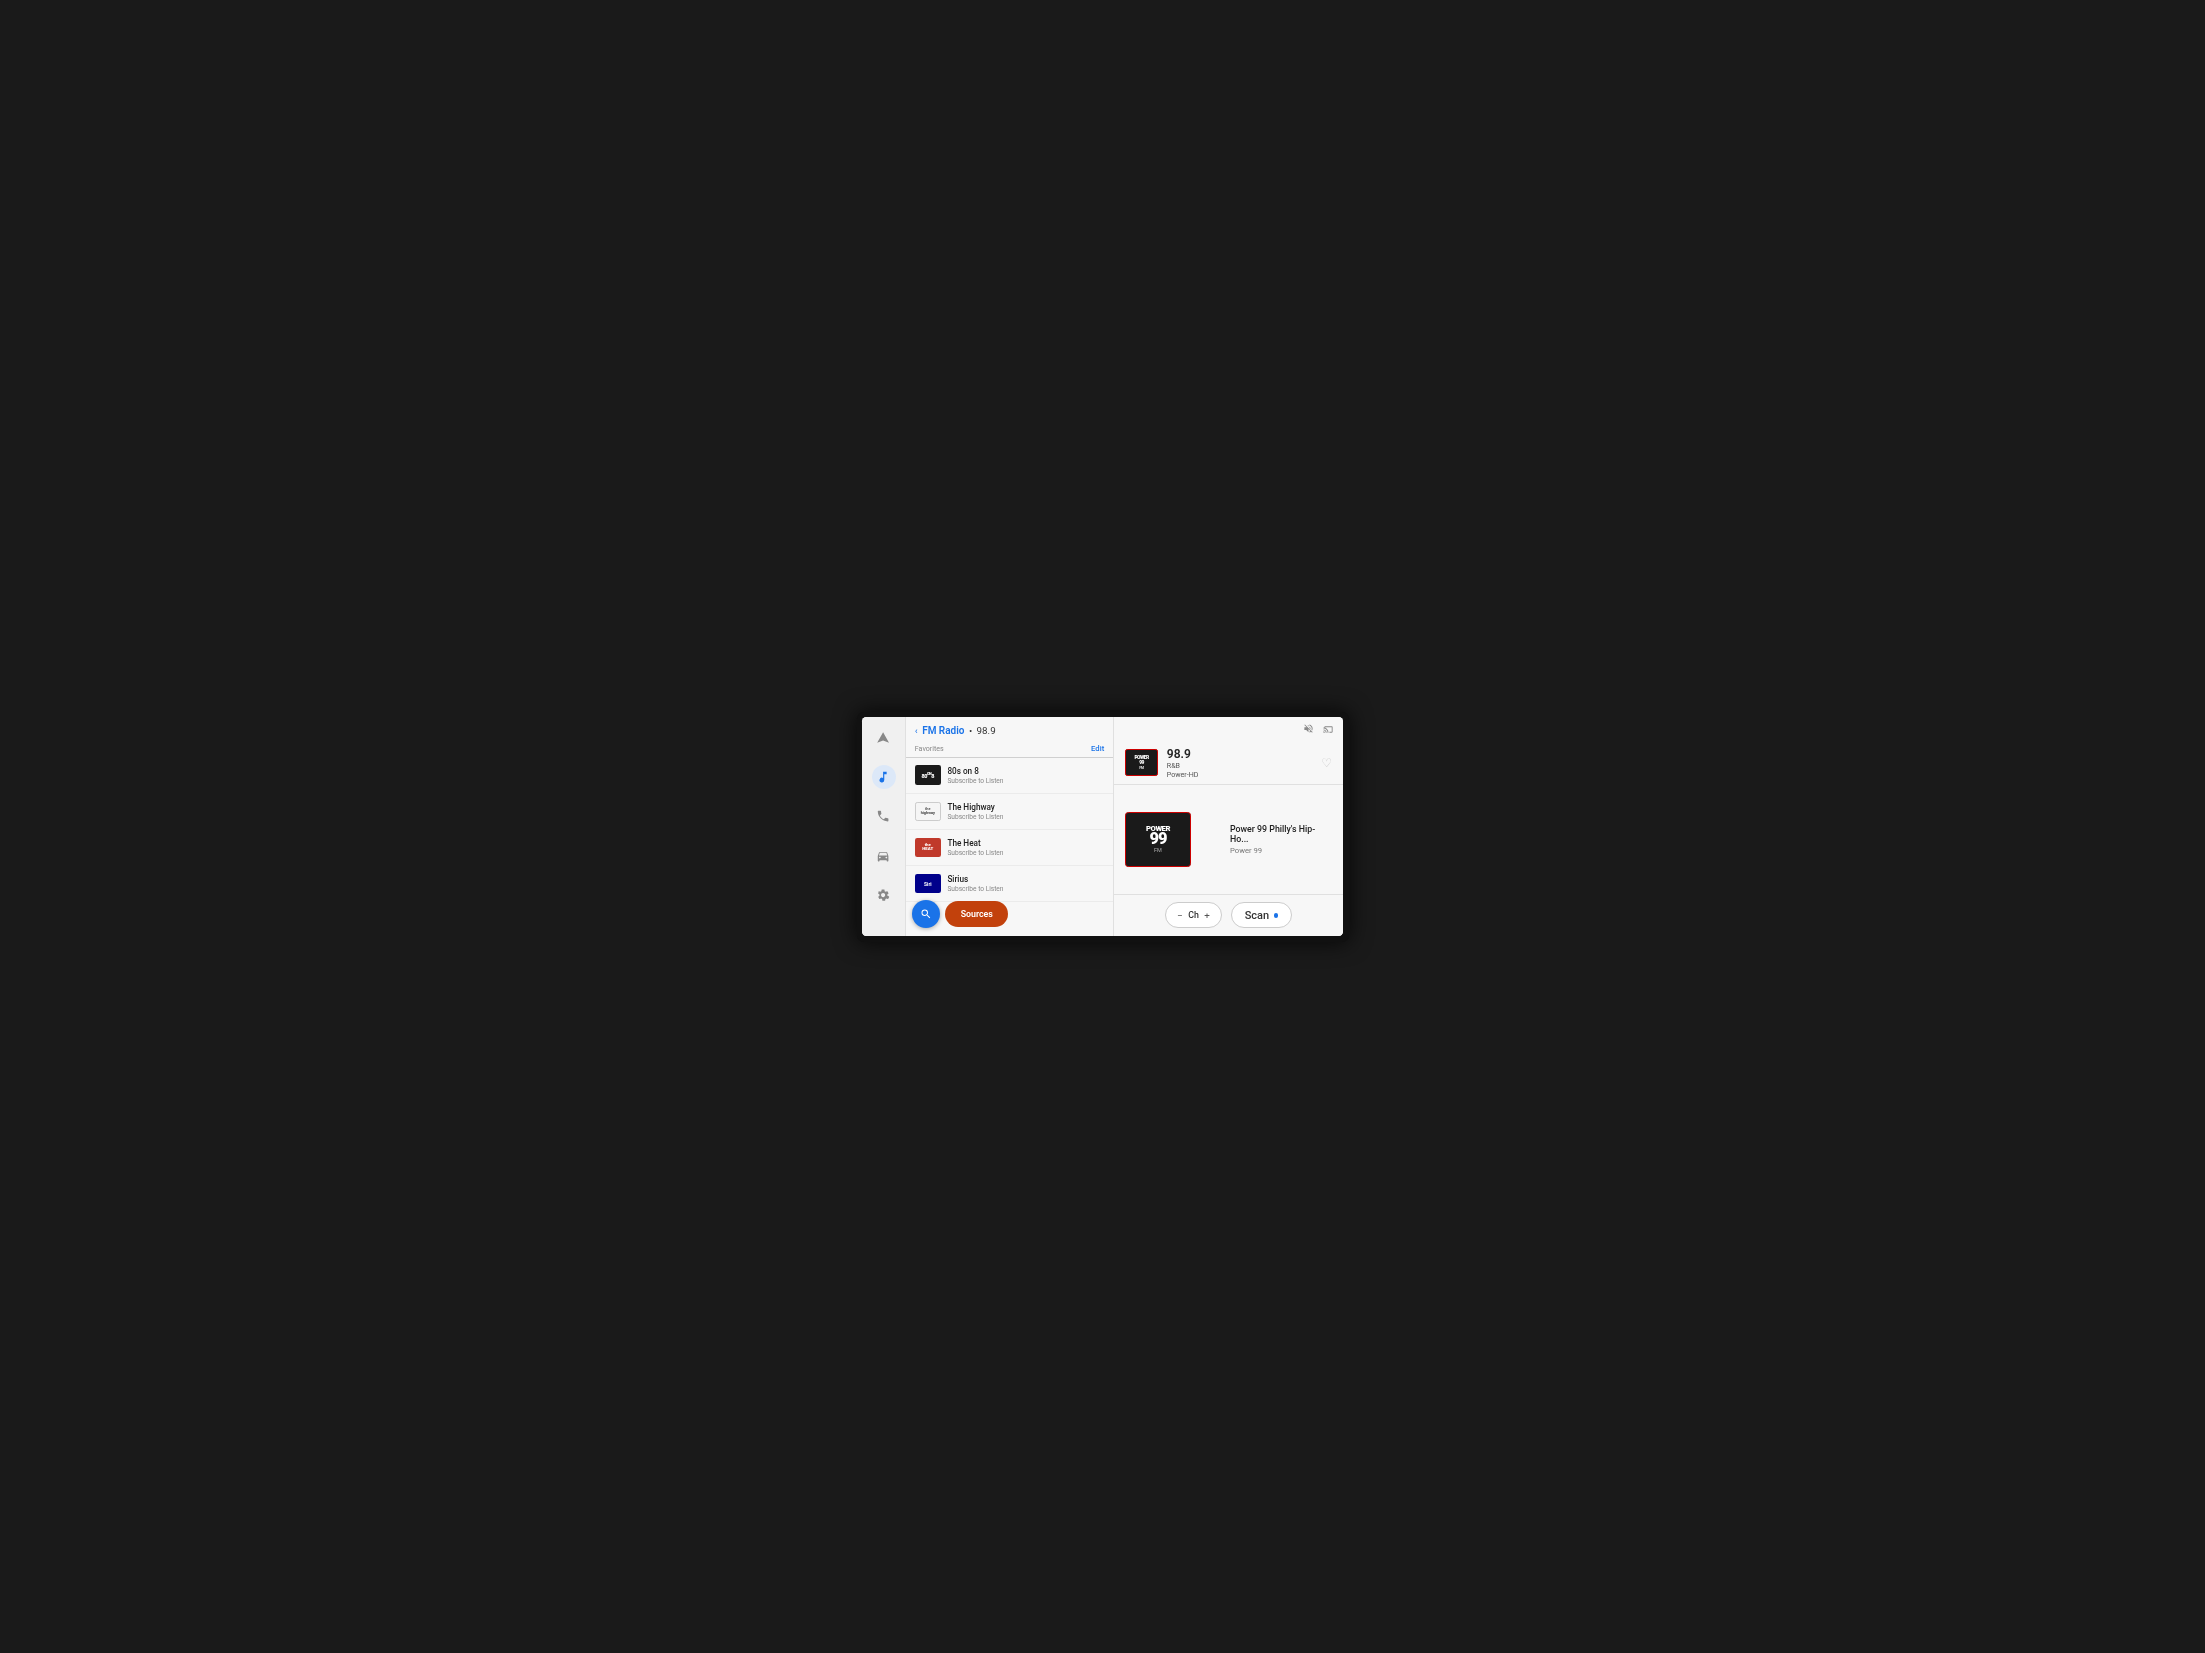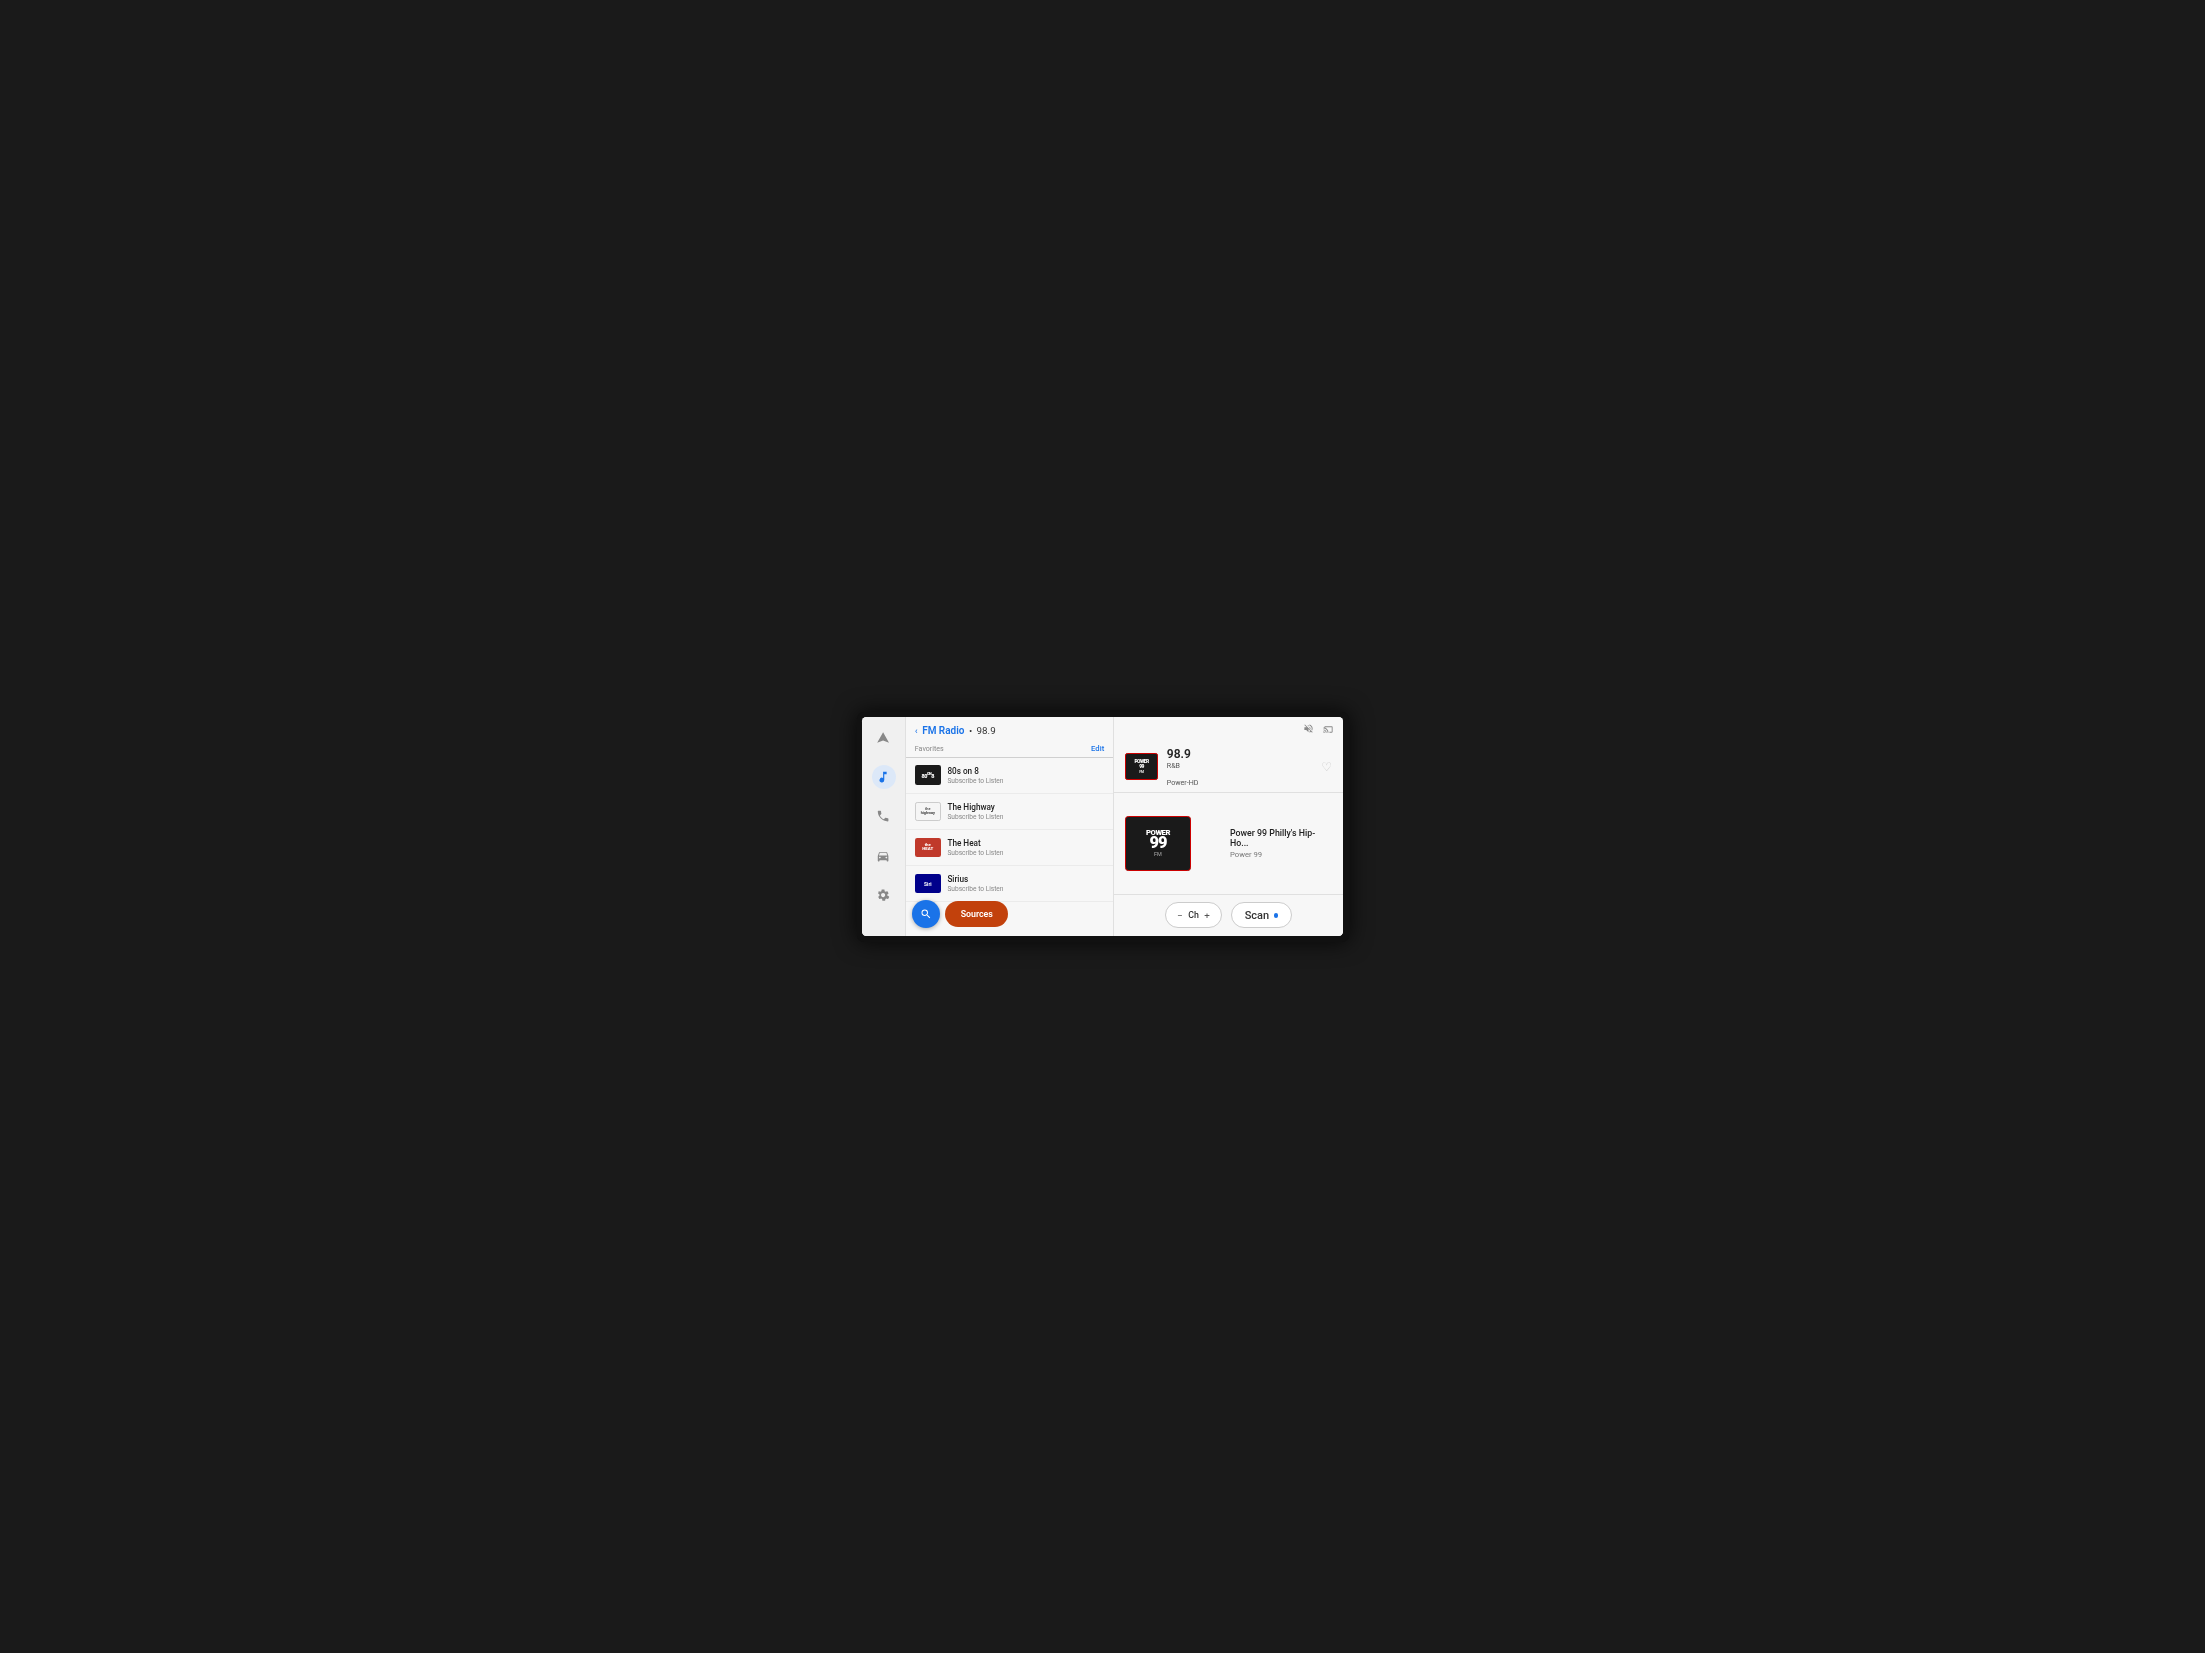--- a/index.html
+++ b/index.html
@@ -280,21 +280,20 @@
     }
 
     .now-genre {
       font-size: 7.1px;
       color: #555;
     }
 
     .now-desc {
       font-size: 7.1px;
       color: #555;
-      margin-top: 8px;
     }
 
     .heart-icon {
       color: #ccc;
       font-size: 12px;
       cursor: pointer;
     }
 
     
     .station-artwork {

